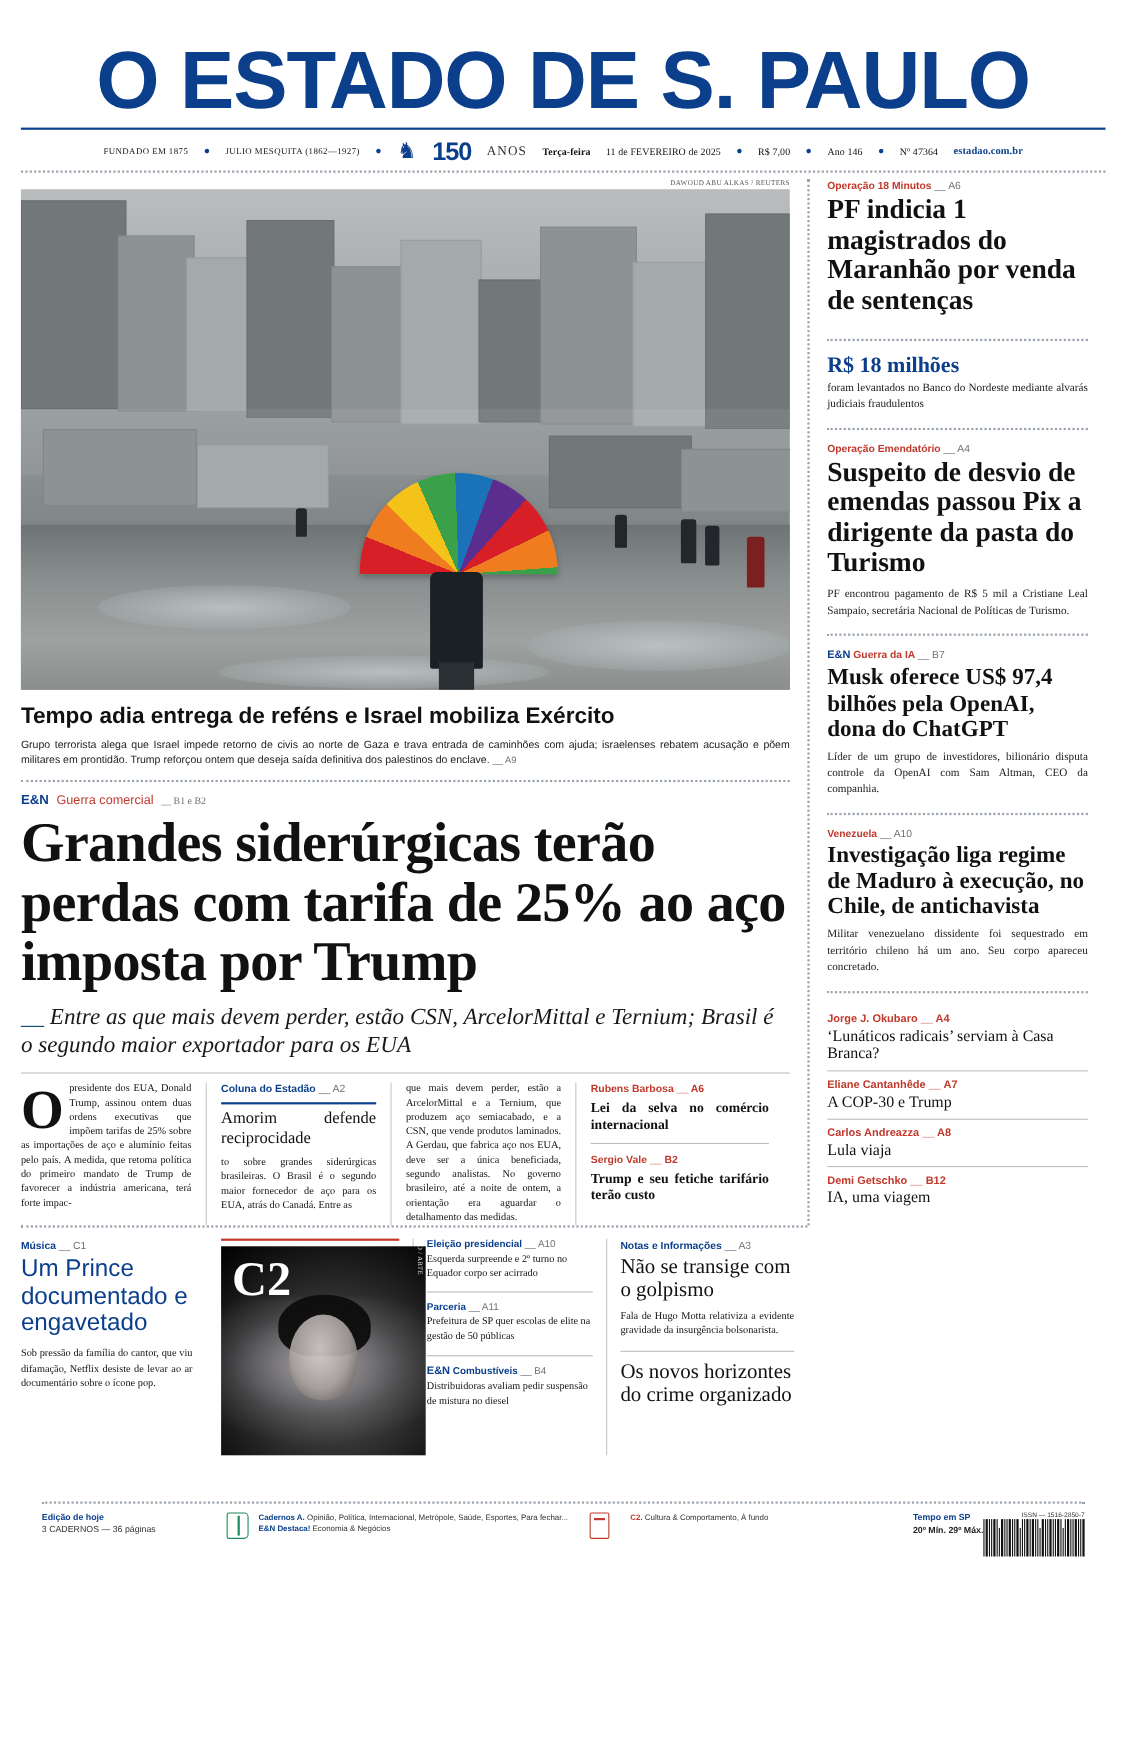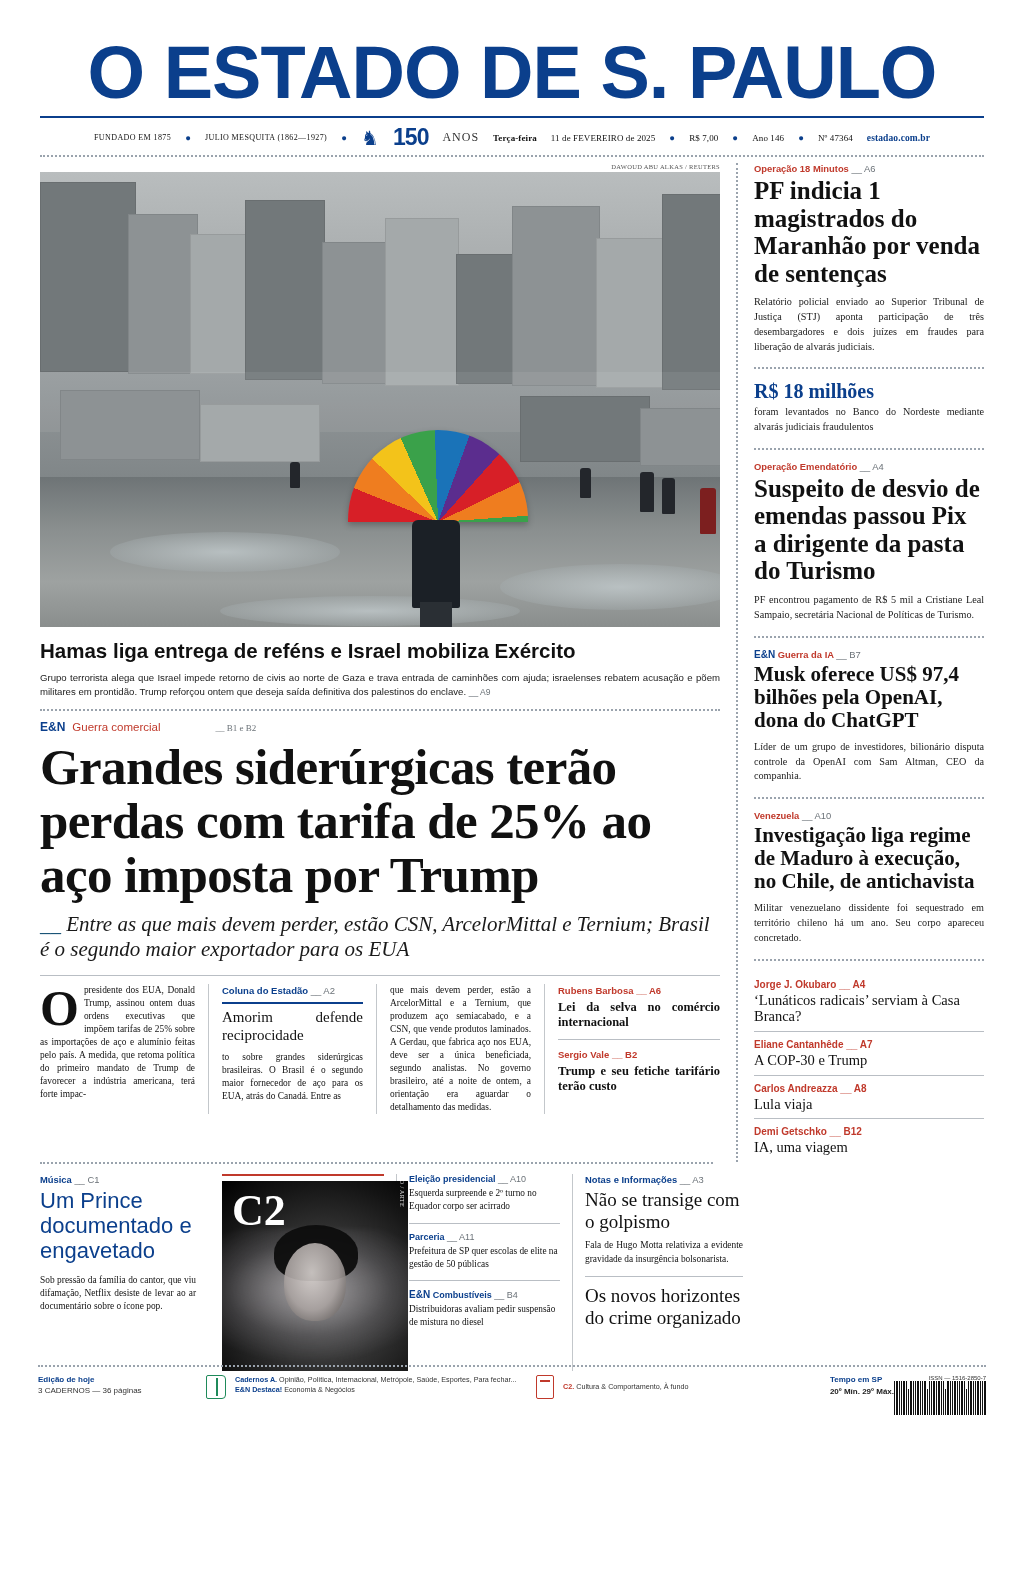--- a/index.html
+++ b/index.html
@@ -4,21 +4,21 @@
 <style>
   * { box-sizing: border-box; }
   html, body { margin:0; padding:0; }
   body {
     width:1024px; height:1595px;
     background:#ffffff;
     font-family:"Liberation Serif", serif;
     color:#111;
     overflow:hidden;
   }
-  .page { position:relative; width:1024px; height:1433px; padding:0 40px; }
+  .page { position:relative; width:1024px; height:1433px; padding:0 19px; }
 
   
   .masthead { text-align:center; padding-top:38px; }
   .masthead-title {
     font-family:"Liberation Sans", sans-serif;
     font-weight:bold;
     font-size:74px;
     letter-spacing:-1px;
     color:#0b3f8c;
     line-height:0.95;
@@ -112,21 +112,21 @@
   
   .kicker-row { display:flex; align-items:baseline; gap:7px; padding:9px 0 4px 0; }
   .en-badge {
     font-family:"Liberation Sans", sans-serif; font-weight:bold;
     font-size:12px; color:#0b3f8c;
   }
   .kicker-label {
     font-family:"Liberation Sans", sans-serif; font-weight:normal;
     font-size:11.5px; color:#c0392b;
   }
-  .kicker-ref { font-size:9px; color:#6b7278;margin-left:48px; }
+  .kicker-ref { font-size:9px; color:#6b7278; }
 
   .lead-headline {
     font-family:"Liberation Serif", serif;
     font-weight:bold; font-size:51px; line-height:1.06;
     letter-spacing:-0.6px; padding:2px 0 10px 0;
   }
   .lead-sub {
     font-family:"Liberation Serif", serif;
     font-style:italic; font-size:21px; line-height:1.22; color:#1a1a1a;
     padding-bottom:12px;
@@ -254,21 +254,21 @@
   .notas-title {
     font-family:"Liberation Serif", serif; font-size:19px; line-height:1.14;
     padding-bottom:7px;
   }
 
   
   .footer { position:absolute; left:38px; right:38px; bottom:18px; }
   .footer-row { display:flex; align-items:flex-start; gap:0; padding-top:8px; }
   .f1 { width:168px; }
   .f2 { width:330px; display:flex; gap:9px; }
-  .f3 { width:250px; display:flex; gap:9px;align-items:center; }
+  .f3 { width:250px; display:flex; gap:19px; }
   .f4 { width:200px; display:flex; justify-content:flex-end; align-items:flex-start; gap:0; }
   .f-title { font-family:"Liberation Sans", sans-serif; font-weight:bold; font-size:8px; color:#0b3f8c; }
   .f-sub { font-family:"Liberation Sans", sans-serif; font-size:8px; color:#333; padding-top:2px; }
   .f-line { font-family:"Liberation Sans", sans-serif; font-size:7.2px; color:#333; line-height:1.45; }
   .f-line b { color:#0b3f8c; }
   .f-line .en { color:#0b3f8c; font-weight:bold; }
   .f-line .c2t { color:#c0392b; font-weight:bold; }
   .icon-book {
     width:20px; height:24px; border:1.5px solid #1f8a5a; border-radius:2px 4px 4px 2px;
     position:relative; flex:0 0 auto;
@@ -350,21 +350,21 @@
         <div class="person" style="left:622px;top:306px;width:13px;height:36px;"></div>
         <div class="person" style="left:660px;top:316px;width:16px;height:46px;background:#7c1f1f;"></div>
         <div class="person" style="left:540px;top:296px;width:11px;height:30px;"></div>
         <div class="person" style="left:250px;top:290px;width:10px;height:26px;"></div>
         <div class="umbrella"></div>
         <div class="umbrella-stick"></div>
         <div class="walker-body"></div>
         <div class="walker-legs"></div>
       </div>
 
-      <div class="photo-headline">Hamas liga entrega de reféns e Israel mobiliza Exército</div>
+      <div class="photo-headline">Tempo adia entrega de reféns e Israel mobiliza Exército</div>
       <div class="photo-sub">
         <span>Grupo terrorista alega que Israel impede retorno de civis ao norte de Gaza e trava entrada de caminhões com ajuda; israelenses rebatem acusação e põem militares em prontidão. Trump reforçou ontem que deseja saída definitiva dos palestinos do enclave.</span>
         <span class="ref">__ A9</span>
       </div>
 
       <div class="dotrule"></div>
 
       <div class="kicker-row">
         <span class="en-badge">E&amp;N</span>
         <span class="kicker-label">Guerra comercial</span>
@@ -417,21 +417,20 @@
     </div>
 
     <div class="rightcol">
 
       <div>
         <div class="r-kicker">
           <span>Operação 18 Minutos</span>
           <span class="rref">__ A6</span>
         </div>
         <div class="r-head">PF indicia 1 magistrados do Maranhão por venda de sentenças</div>
-        <div class="r-body">Relatório policial enviado ao Superior Tribunal de Justiça (STJ) aponta participação de três desembargadores e dois juízes em fraudes para liberação de alvarás judiciais.</div>
         <div class="r-sep"></div>
         <div class="r-blue">R$ 18 milhões</div>
         <div class="r-body">foram levantados no Banco do Nordeste mediante alvarás judiciais fraudulentos</div>
       </div>
 
       <div class="r-sep"></div>
 
       <div>
         <div class="r-kicker">
           <span>Operação Emendatório</span>

